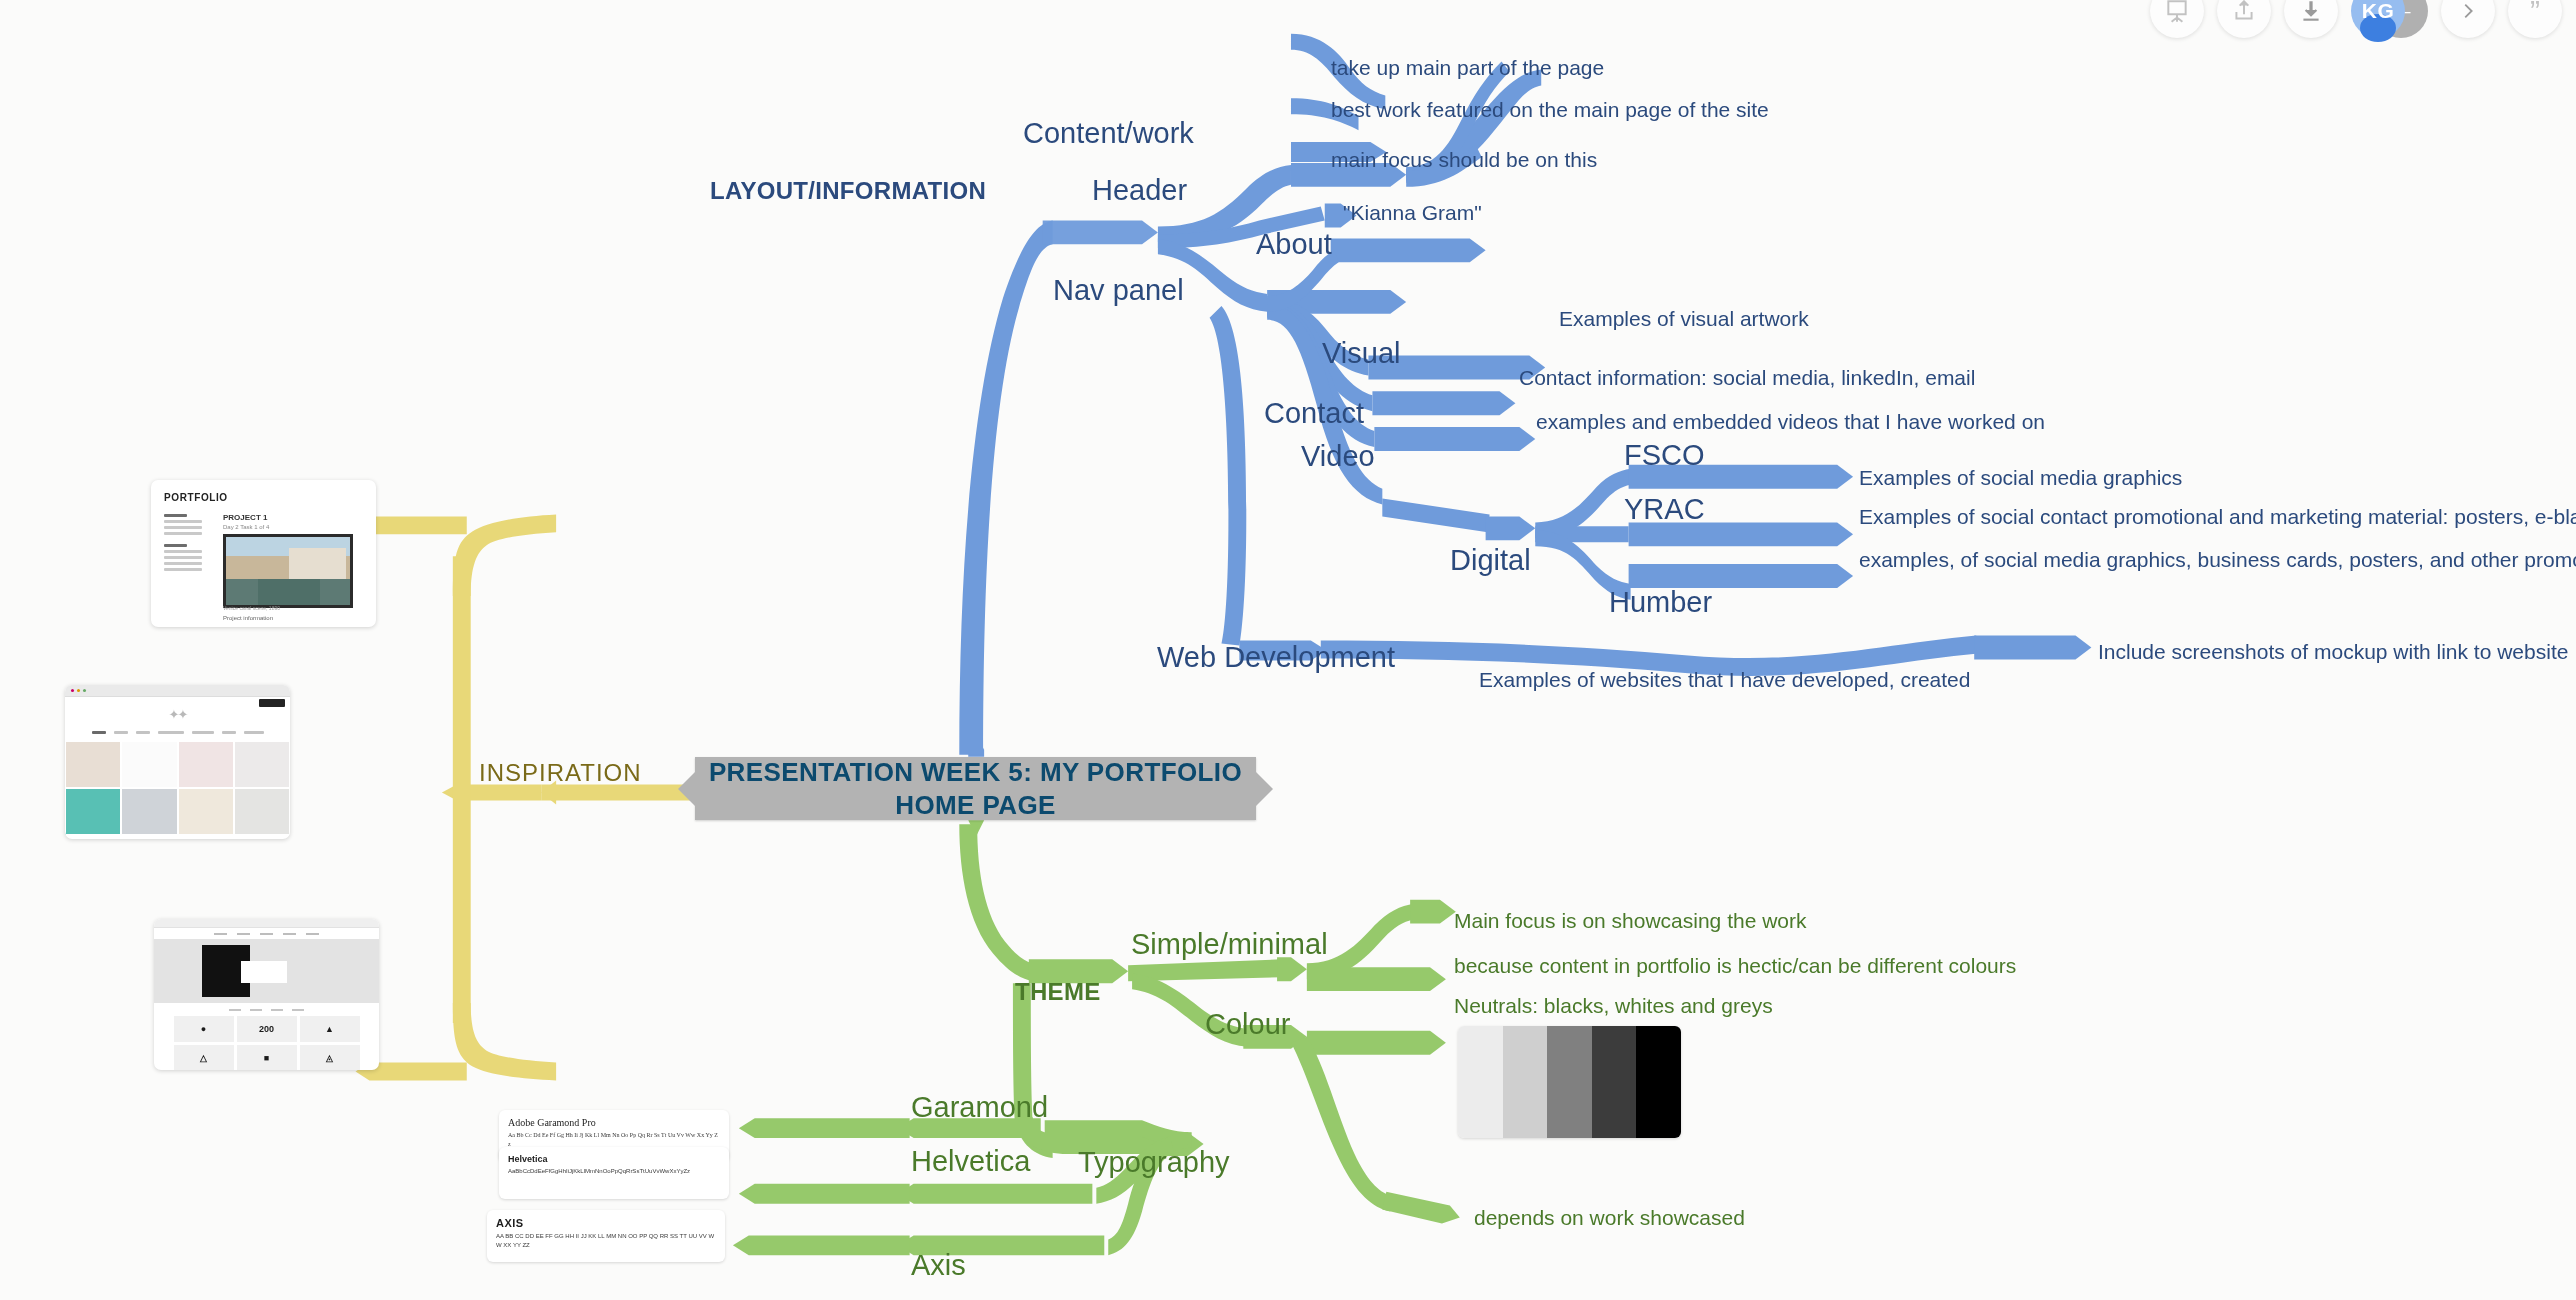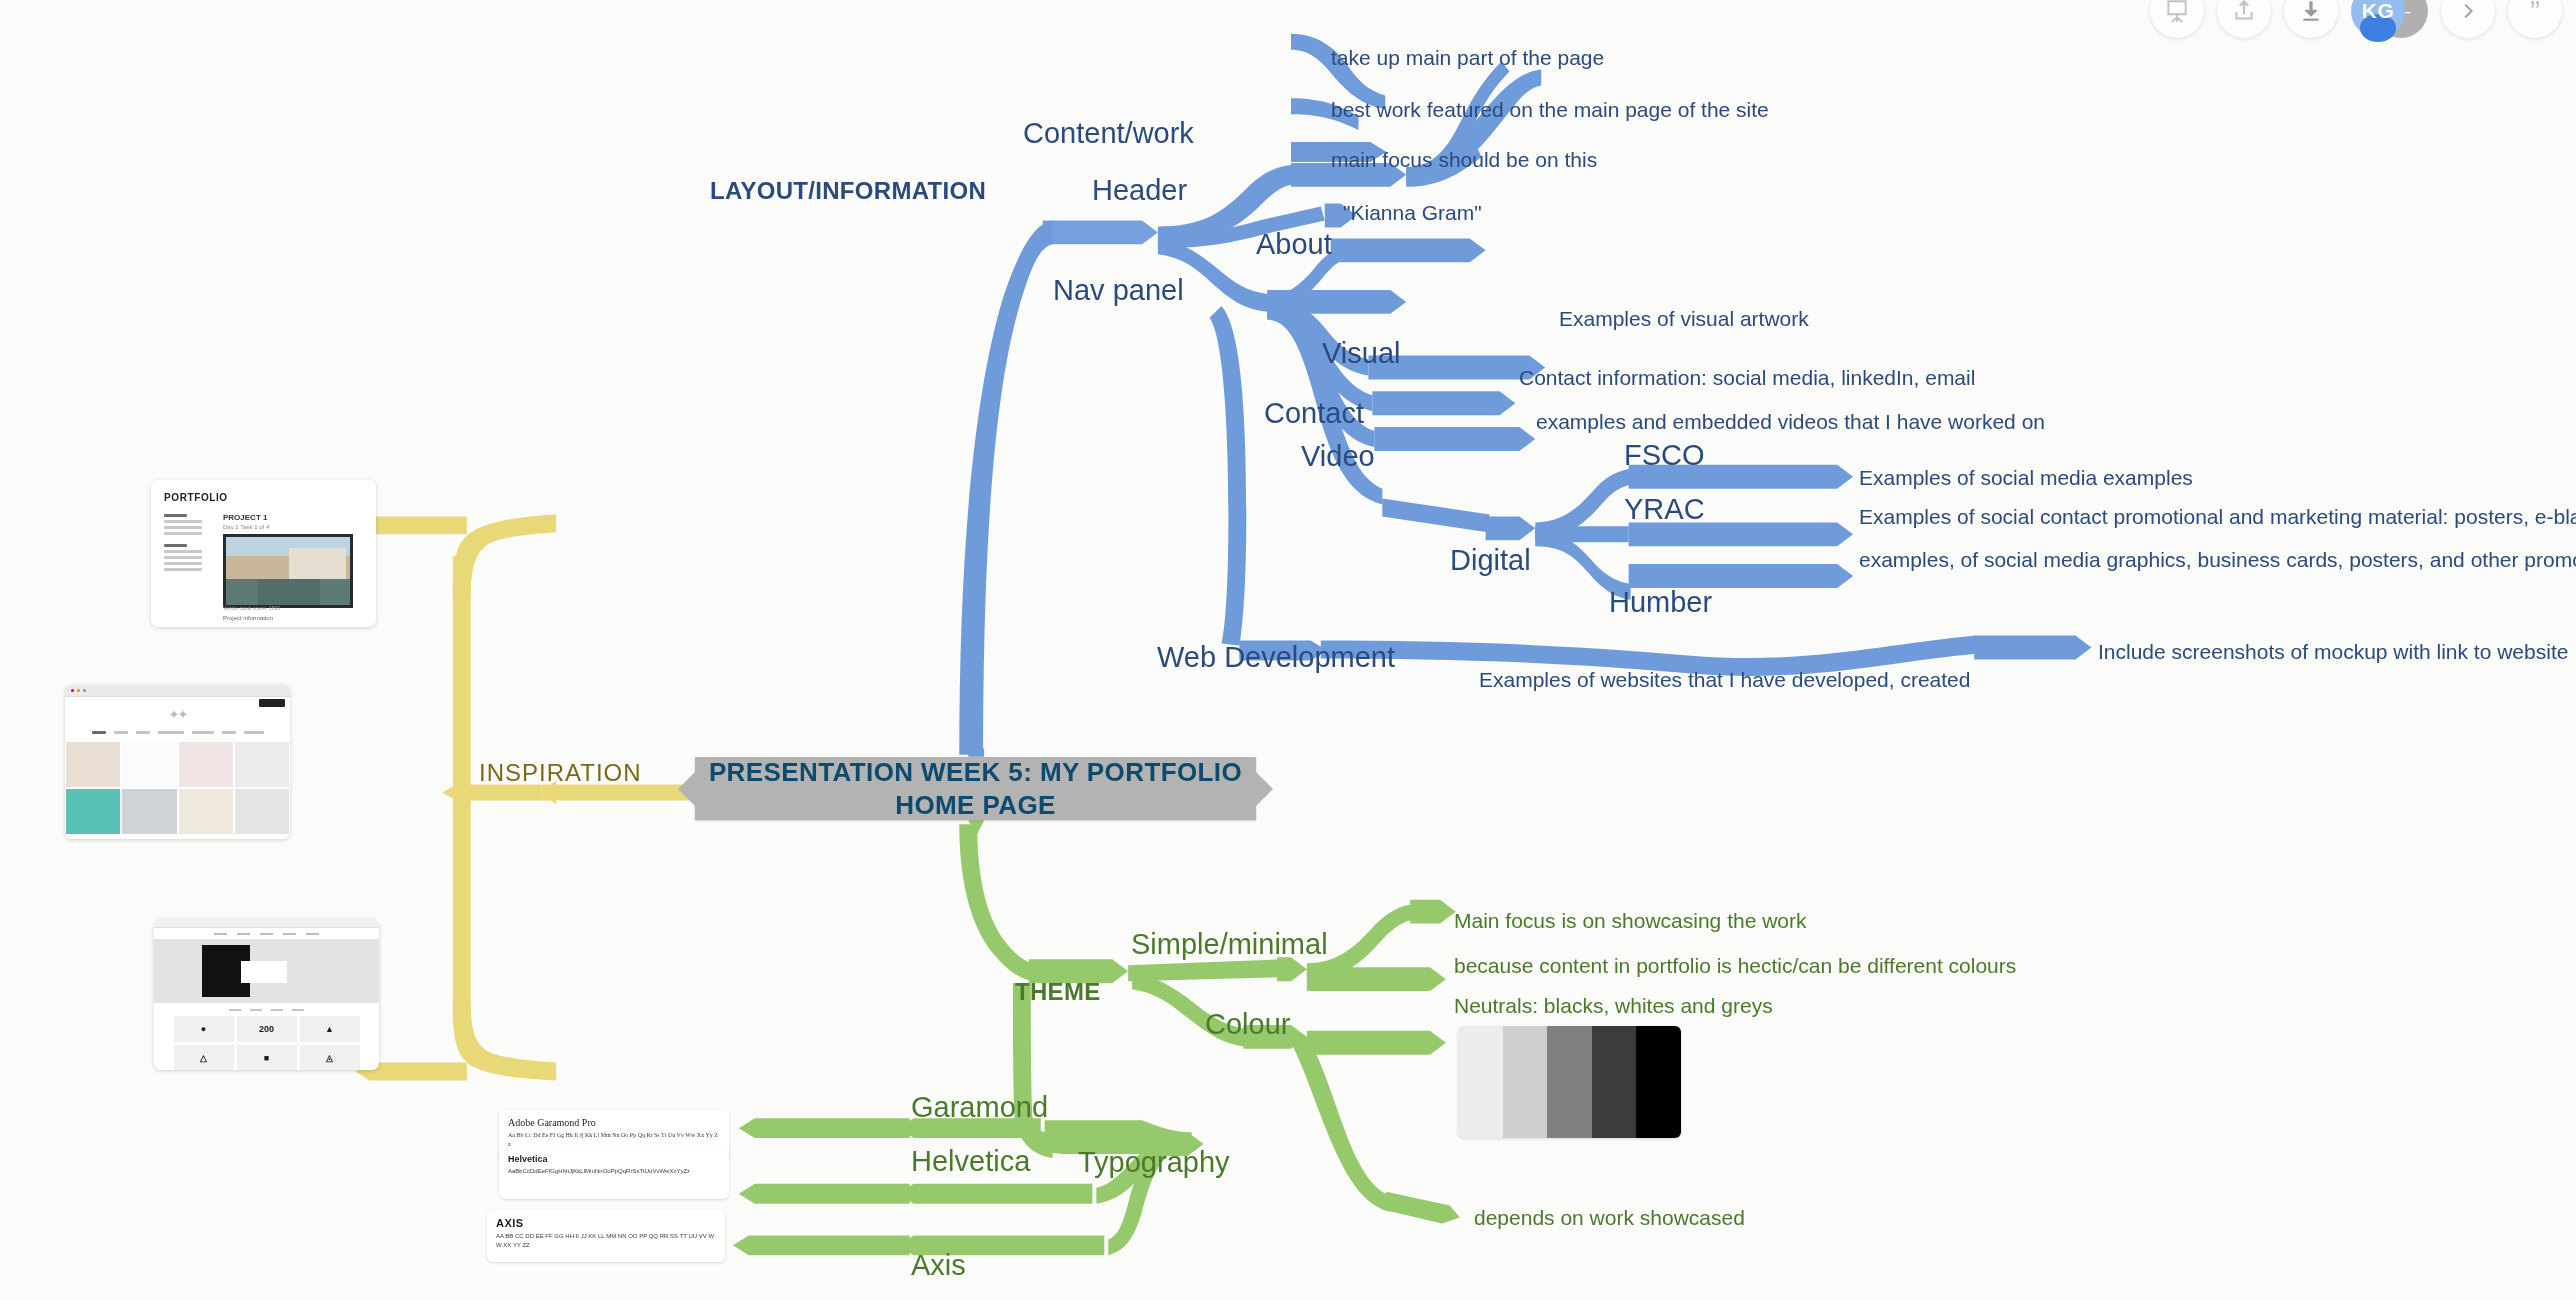--- a/index.html
+++ b/index.html
@@ -312,42 +312,42 @@
   <div id="center-node">
     <span>PRESENTATION WEEK 5: MY PORTFOLIO HOME PAGE</span>
   </div>
 
   <div class="lbl t-main c-blue" style="left:710px;top:176px;">LAYOUT/INFORMATION</div>
 
   <div class="lbl t-branch c-blue" style="left:1023px;top:115px;">Content/work</div>
   <div class="lbl t-branch c-blue" style="left:1092px;top:172px;">Header</div>
   <div class="lbl t-branch c-blue" style="left:1053px;top:272px;">Nav panel</div>
 
-  <div class="lbl t-leaf c-blue" style="left:1331px;top:45px;">take up main part of the page</div>
+  <div class="lbl t-leaf c-blue" style="left:1331px;top:55px;">take up main part of the page</div>
   <div class="lbl t-leaf c-blue" style="left:1331px;top:97px;">best work featured on the main page of the site</div>
   <div class="lbl t-leaf c-blue" style="left:1331px;top:147px;">main focus should be on this</div>
   <div class="lbl t-leaf c-blue" style="left:1343px;top:200px;">"Kianna Gram"</div>
 
   <div class="lbl t-branch c-blue" style="left:1256px;top:226px;">About</div>
 
   <div class="lbl t-branch c-blue" style="left:1322px;top:335px;">Visual</div>
   <div class="lbl t-leaf c-blue" style="left:1559px;top:306px;">Examples of visual artwork</div>
 
   <div class="lbl t-branch c-blue" style="left:1264px;top:395px;">Contact</div>
   <div class="lbl t-leaf c-blue" style="left:1519px;top:365px;">Contact information: social media, linkedIn, email</div>
 
   <div class="lbl t-branch c-blue" style="left:1301px;top:438px;">Video</div>
   <div class="lbl t-leaf c-blue" style="left:1536px;top:409px;">examples and embedded videos that I have worked on</div>
 
   <div class="lbl t-branch c-blue" style="left:1450px;top:542px;">Digital</div>
   <div class="lbl t-branch c-blue" style="left:1624px;top:437px;">FSCO</div>
   <div class="lbl t-branch c-blue" style="left:1624px;top:491px;">YRAC</div>
   <div class="lbl t-branch c-blue" style="left:1609px;top:584px;">Humber</div>
 
-  <div class="lbl t-leaf c-blue" style="left:1859px;top:465px;">Examples of social media examples</div>
+  <div class="lbl t-leaf c-blue" style="left:1859px;top:465px;">Examples of social media graphics</div>
   <div class="lbl t-leaf c-blue" style="left:1859px;top:504px;width:556px;">Examples of social contact promotional and marketing material: posters, e-blast design, social graphics</div>
   <div class="lbl t-leaf c-blue" style="left:1859px;top:547px;width:556px;">examples, of social media graphics, business cards, posters, and other promotional material</div>
 
   <div class="lbl t-branch c-blue" style="left:1157px;top:639px;">Web Development</div>
   <div class="lbl t-leaf c-blue" style="left:1479px;top:667px;">Examples of websites that I have developed, created</div>
   <div class="lbl t-leaf c-blue" style="left:2098px;top:639px;">Include screenshots of mockup with link to website</div>
 
   <div class="lbl t-main c-yellow" style="left:479px;top:758px;font-weight:normal;letter-spacing:1px;">INSPIRATION</div>
 
   <div class="lbl t-main c-green" style="left:1015px;top:977px;">THEME</div>

